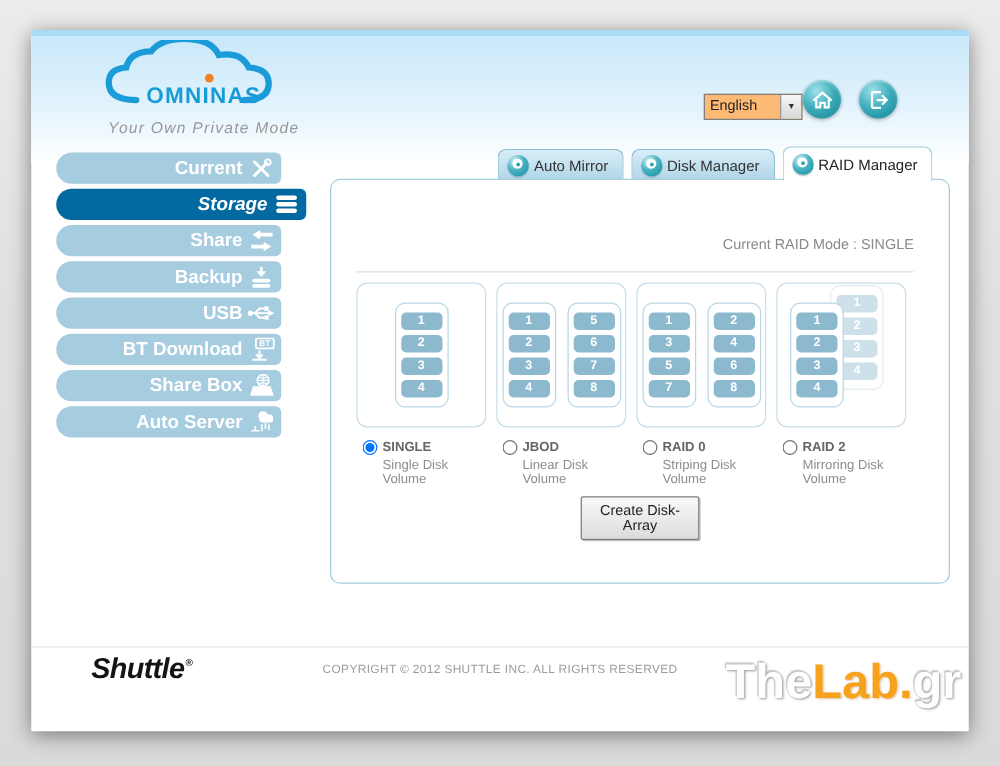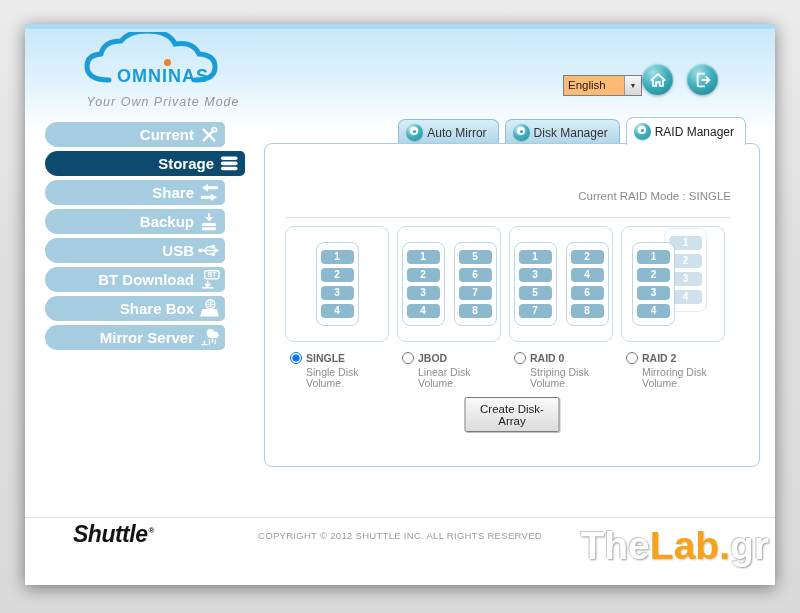--- a/index.html
+++ b/index.html
@@ -36,21 +36,21 @@
     box-shadow:inset 0 1px 2px rgba(255,255,255,.5),0 1px 3px rgba(0,0,0,.3);
     display:flex;align-items:center;justify-content:center;}
   .home-btn{left:617px;top:40px;}
   .logout-btn{left:662px;top:40px;}
 
   
   .sidebar{position:absolute;left:20px;top:98px;width:210px;}
   .side-item{height:25px;margin-bottom:4px;width:180px;background:#a6cce0;
     border-radius:13px 5px 5px 13px;display:flex;align-items:center;justify-content:flex-end;
     padding-right:5px;box-sizing:border-box;color:#fff;font-weight:bold;font-size:15px;cursor:pointer;}
-  .side-item.active{width:200px;background:#0c4a6e;}
+  .side-item.active{width:200px;background:#0369a1;font-style:italic;}
   .side-icon{width:22px;height:20px;margin-left:4px;display:flex;align-items:center;justify-content:center;flex:none;}
 
   
   .tabs{position:absolute;left:225px;top:93px;width:496px;display:flex;justify-content:flex-end;align-items:flex-end;}
   .tab{display:flex;align-items:center;gap:4px;padding:0 11px 0 7px;height:25px;
     border:1px solid #8ebfd6;border-bottom:none;border-radius:7px 7px 0 0;
     background:linear-gradient(#d9eef8,#aed4e7);margin-left:6px;font-size:12px;color:#333;cursor:pointer;}
   .tab.active{background:#fff;border-color:#a5cede;height:27px;position:relative;z-index:2;color:#222;}
   .tab-icon{width:17px;height:17px;border-radius:50%;position:relative;flex:none;
     background:radial-gradient(circle at 35% 28%,#d9f2f5 0%,#47b2c0 45%,#17909f 100%);
@@ -212,21 +212,21 @@
       <span>Share Box</span>
       <span class="side-icon">
         <svg width="21" height="19" viewBox="0 0 22 20">
           <circle cx="12" cy="5.6" r="4.8" fill="none" stroke="#fff" stroke-width="1.4"></circle>
           <path d="M7.2 5.6 H16.8 M12 0.8 V10.4 M8.6 2.2 Q12 5.6 15.4 2.2 M8.6 9 Q12 5.6 15.4 9" stroke="#fff" stroke-width="1" fill="none"></path>
           <path d="M3.5 10.5 L18.5 10.5 L21 18.5 L1 18.5 Z" fill="#fff"></path>
         </svg>
       </span>
     </div>
     <div class="side-item">
-      <span>Mirror Server</span>
+      <span>Auto Server</span>
       <span class="side-icon">
         <svg width="21" height="19" viewBox="0 0 22 20">
           <g fill="#fff">
             <circle cx="12" cy="5" r="4"></circle>
               <circle cx="17" cy="7" r="3.4"></circle>
             <rect x="9" y="5.5" width="11.5" height="5" rx="2.5"></rect>
           </g>
           <g stroke="#fff" stroke-width="1.3" fill="none">
             <path d="M14 11 V16"></path>
               <path d="M11 12 V18"></path>

